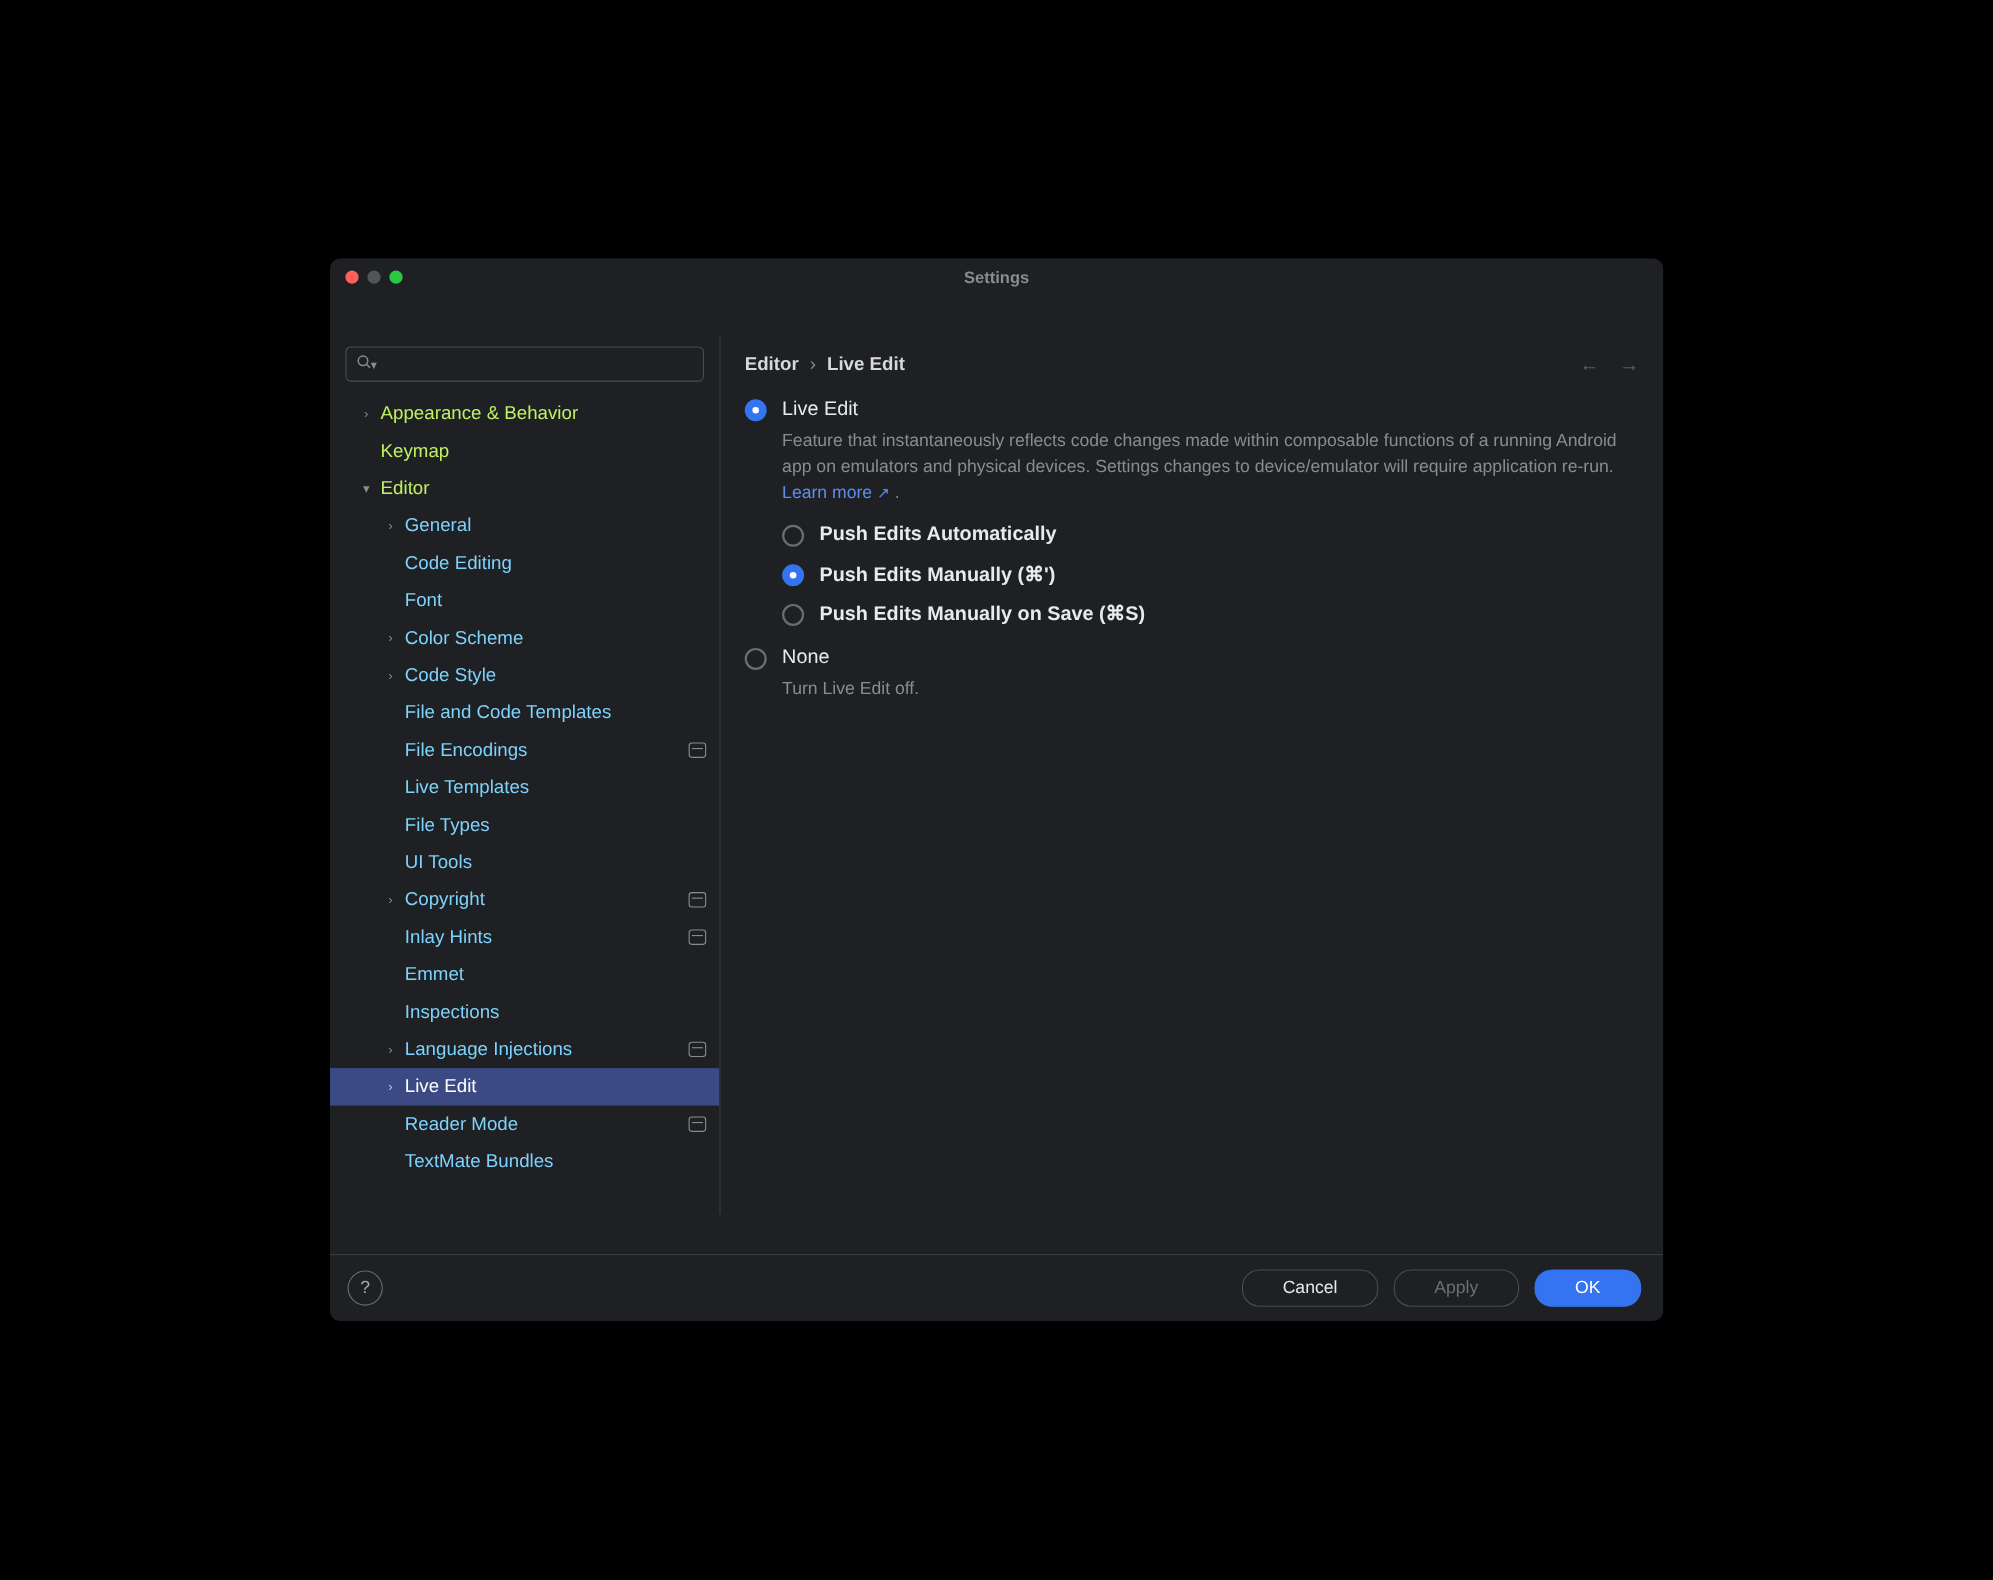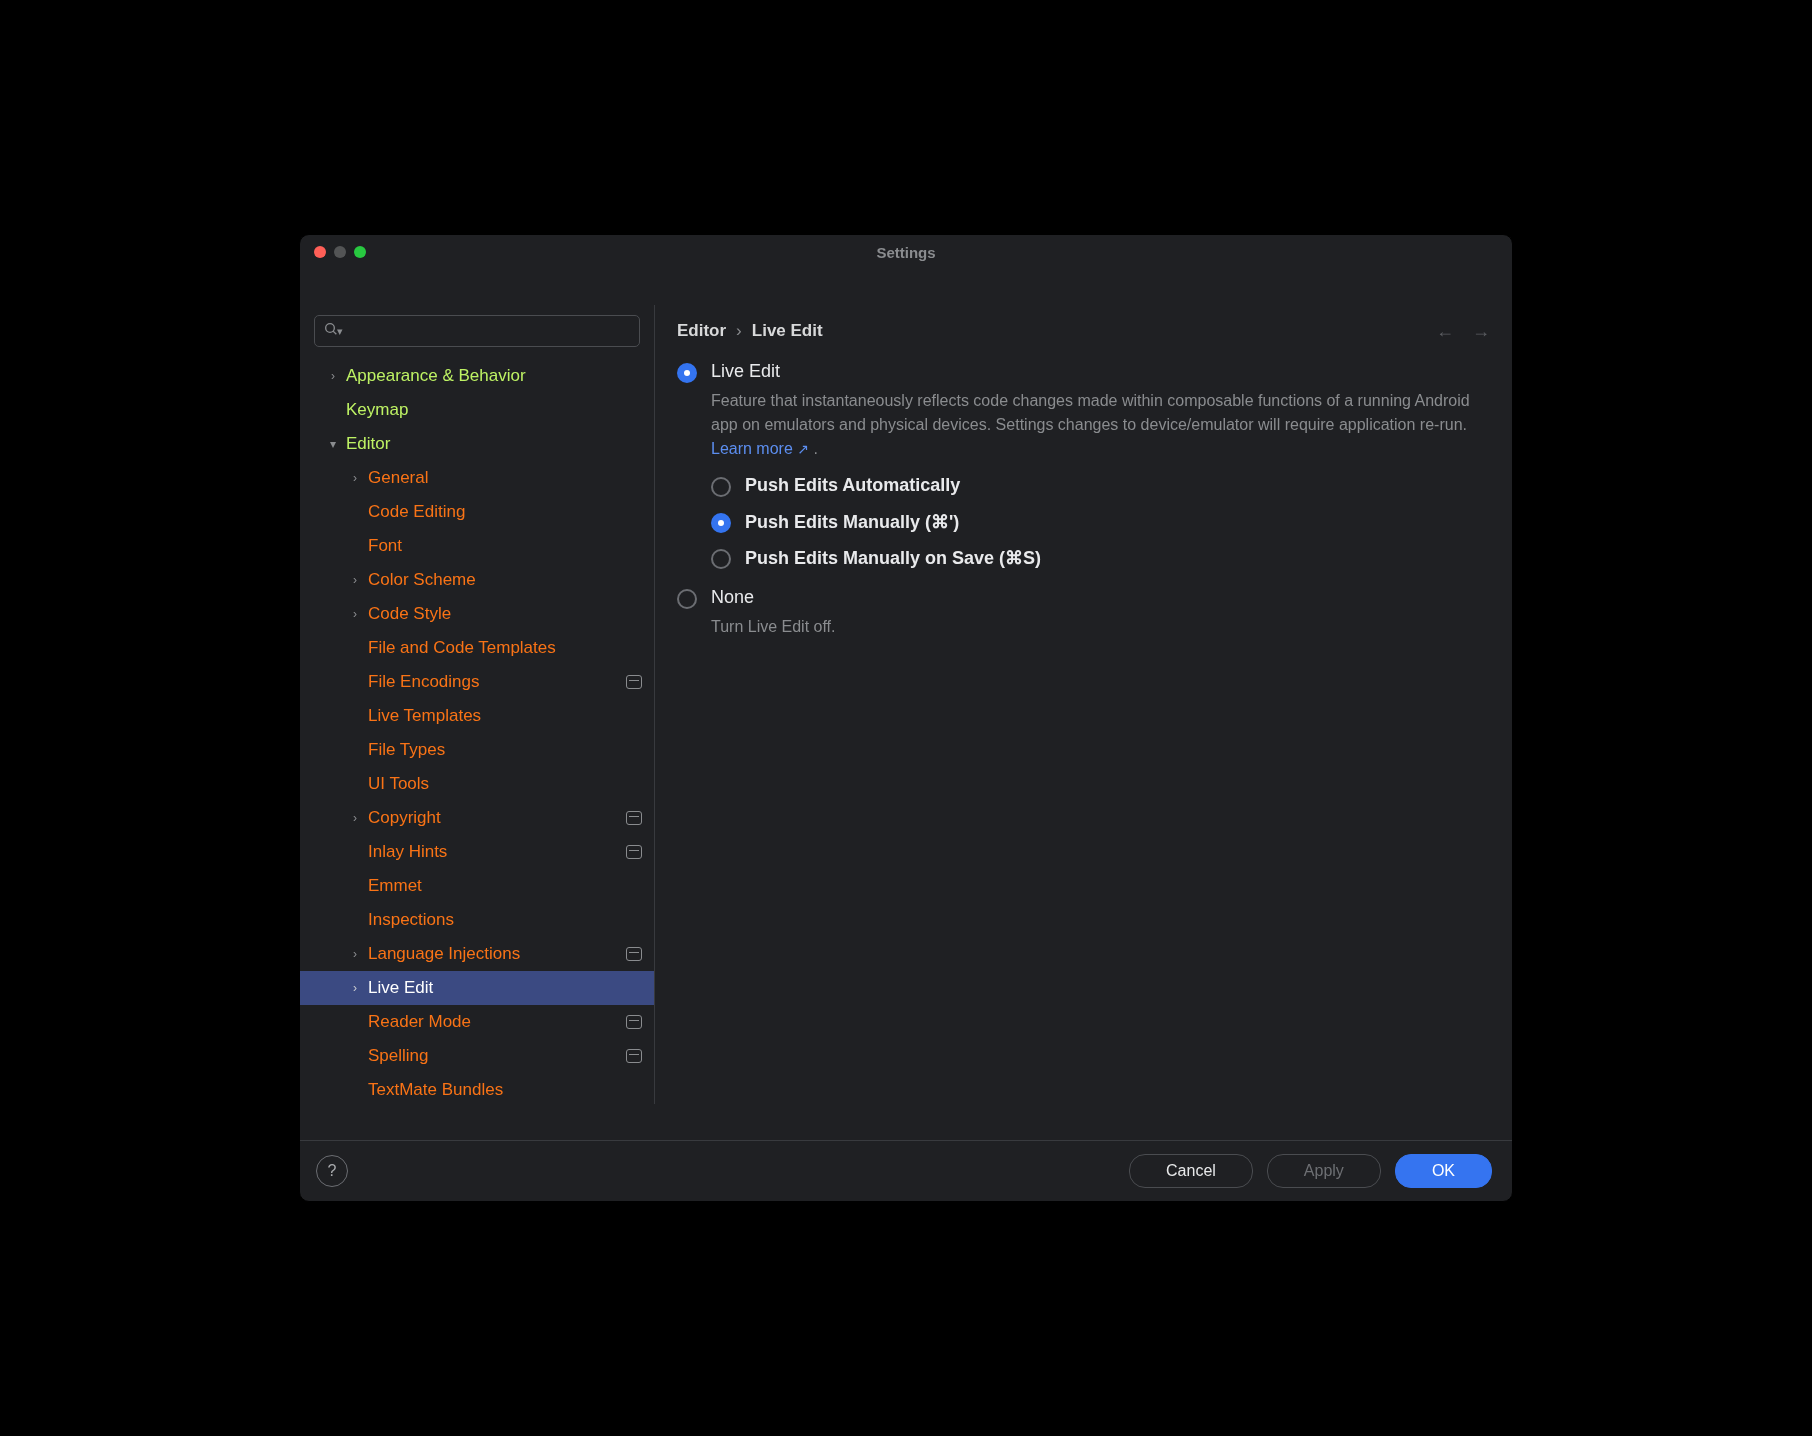--- a/index.html
+++ b/index.html
@@ -70,21 +70,21 @@
     flex:1;background:transparent;border:0;outline:0;color:var(--text);font-size:15px;margin-left:4px;
   }
   .tree{flex:1 1 auto;overflow:hidden;padding-top:4px;}
   .tree-item{
     display:flex;align-items:center;height:34px;padding-right:12px;
     cursor:default;white-space:nowrap;
   }
   .tree-item .chev{
     width:14px;display:flex;justify-content:center;color:var(--text-dim);font-size:12px;margin-right:6px;flex:0 0 14px;
   }
-  .tree-item .label{color:#f97316;font-size:17px;}
+  .tree-item .label{color:#7dd3fc;font-size:17px;}
   .tree-item.bold .label{color:#bef264;font-weight:400;}
   .tree-item.selected{background:var(--bg-tree-sel);}
   .tree-item.selected .label{color:#fff;}
   .tree-item.selected .chev{color:#c9cbd0;}
   .badge{
     margin-left:auto;width:14px;height:12px;border:1.4px solid #8a8c8f;border-radius:3px;
     position:relative;
   }
   .badge::before{content:"";position:absolute;left:2px;right:2px;top:4px;height:1.4px;background:#8a8c8f;}
   .d0{padding-left:26px;}
@@ -242,25 +242,20 @@
             <span class="chev">›</span>
             <span class="label">Live Edit</span>
           </div>
           <div class="tree-item d1 no-chev">
             <span class="chev"></span>
             <span class="label">Reader Mode</span>
             <span class="badge"></span>
           </div>
           <div class="tree-item d1 no-chev">
             <span class="chev"></span>
-            <span class="label">Spelling</span>
-            <span class="badge"></span>
-          </div>
-          <div class="tree-item d1 no-chev">
-            <span class="chev"></span>
             <span class="label">TextMate Bundles</span>
           </div>
         </div>
     </div>
 
     <div class="content">
       <div class="content-head">
         <span class="crumb">Editor</span>
         <span class="crumb-sep">›</span>
         <span class="crumb">Live Edit</span>

